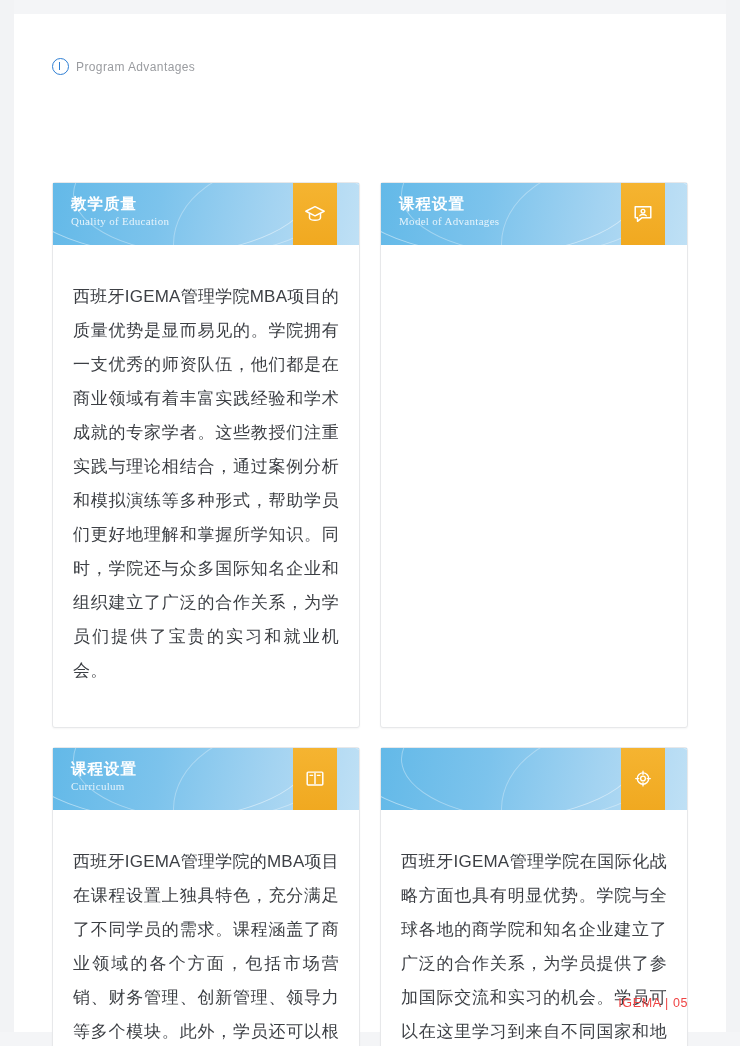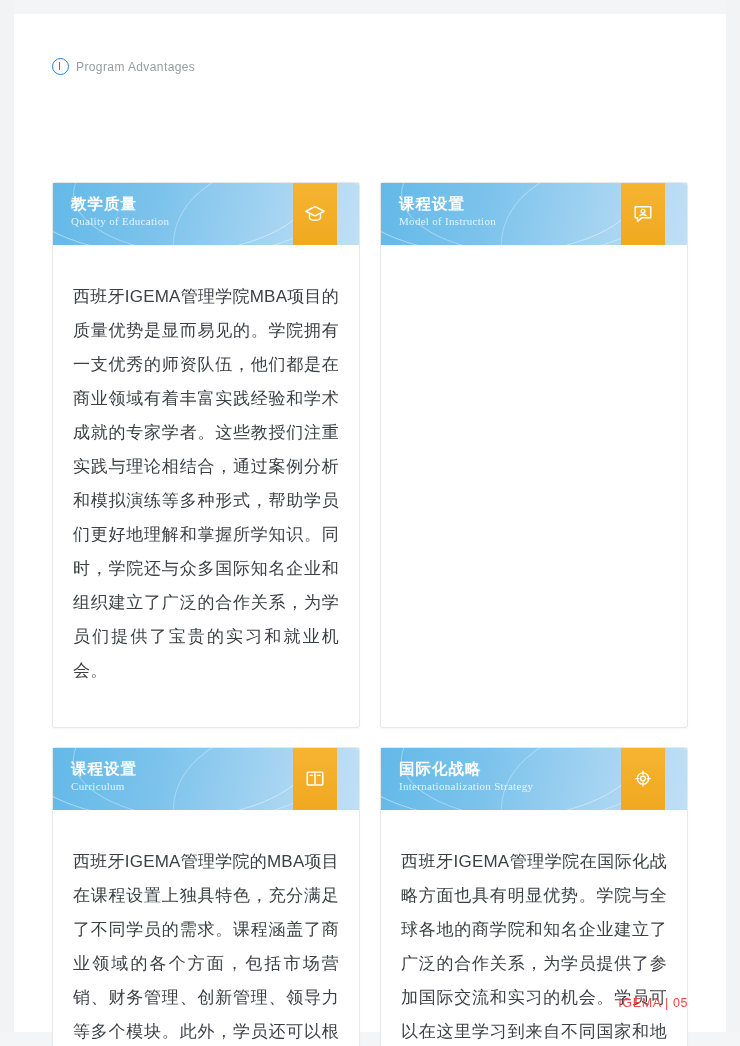--- a/index.html
+++ b/index.html
@@ -247,21 +247,21 @@
       </div>
     </div>
 
     <div class="card card-a">
       <div class="card-head">
         <span class="swoosh sw1"></span>
         <span class="swoosh sw2"></span>
         <span class="swoosh sw3"></span>
         <div class="head-text">
           <div class="head-cn">课程设置</div>
-          <div class="head-en">Model of Instruction</div>
+          <div class="head-en">Model of Advantages</div>
         </div>
         <div class="ribbon">
           <svg width="22" height="22" viewBox="0 0 24 24">
             <path d="M3.5 4 H20.5 V16 H11 L6 20 V16 H3.5 Z" fill="none" stroke="#ffffff" stroke-width="1.6" stroke-linejoin="round"></path>
             <circle cx="12" cy="9" r="2" fill="none" stroke="#ffffff" stroke-width="1.5"></circle>
             <path d="M8.5 14 C9.2 12 14.8 12 15.5 14" fill="none" stroke="#ffffff" stroke-width="1.5" stroke-linecap="round"></path>
           </svg>
         </div>
       </div>
     </div>
@@ -286,24 +286,20 @@
       <div class="card-body">
         <p class="card-text">西班牙IGEMA管理学院的MBA项目在课程设置上独具特色，充分满足了不同学员的需求。课程涵盖了商业领域的各个方面，包括市场营销、财务管理、创新管理、领导力等多个模块。此外，学员还可以根据自己的职业规划和发展方向，自由选择选修课程，从而进一步提升自身的专业技能和竞争力。</p>
       </div>
     </div>
 
     <div class="card card-b">
       <div class="card-head">
         <span class="swoosh sw1"></span>
         <span class="swoosh sw2"></span>
         <span class="swoosh sw3"></span>
-        <div class="head-text">
-          <div class="head-cn">国际化战略</div>
-          <div class="head-en">Internationalization Strategy</div>
-        </div>
         <div class="ribbon">
           <svg width="22" height="22" viewBox="0 0 24 24">
             <circle cx="12" cy="11.5" r="6.2" fill="none" stroke="#ffffff" stroke-width="1.5"></circle>
             <circle cx="12" cy="11.5" r="2.6" fill="none" stroke="#ffffff" stroke-width="1.5"></circle>
             <path d="M12 3.5 V7 M12 16 V19.5 M4 11.5 H7.5 M16.5 11.5 H20" stroke="#ffffff" stroke-width="1.4" stroke-linecap="round"></path>
           </svg>
         </div>
       </div>
       <div class="card-body">
         <p class="card-text">西班牙IGEMA管理学院在国际化战略方面也具有明显优势。学院与全球各地的商学院和知名企业建立了广泛的合作关系，为学员提供了参加国际交流和实习的机会。学员可以在这里学习到来自不同国家和地区的商业实践案例，拓展国际视野和跨文化沟通能力。这种国际化的教育模式让学员更具备全球竞争力，为未来的职业生涯铺平了道路。</p>

